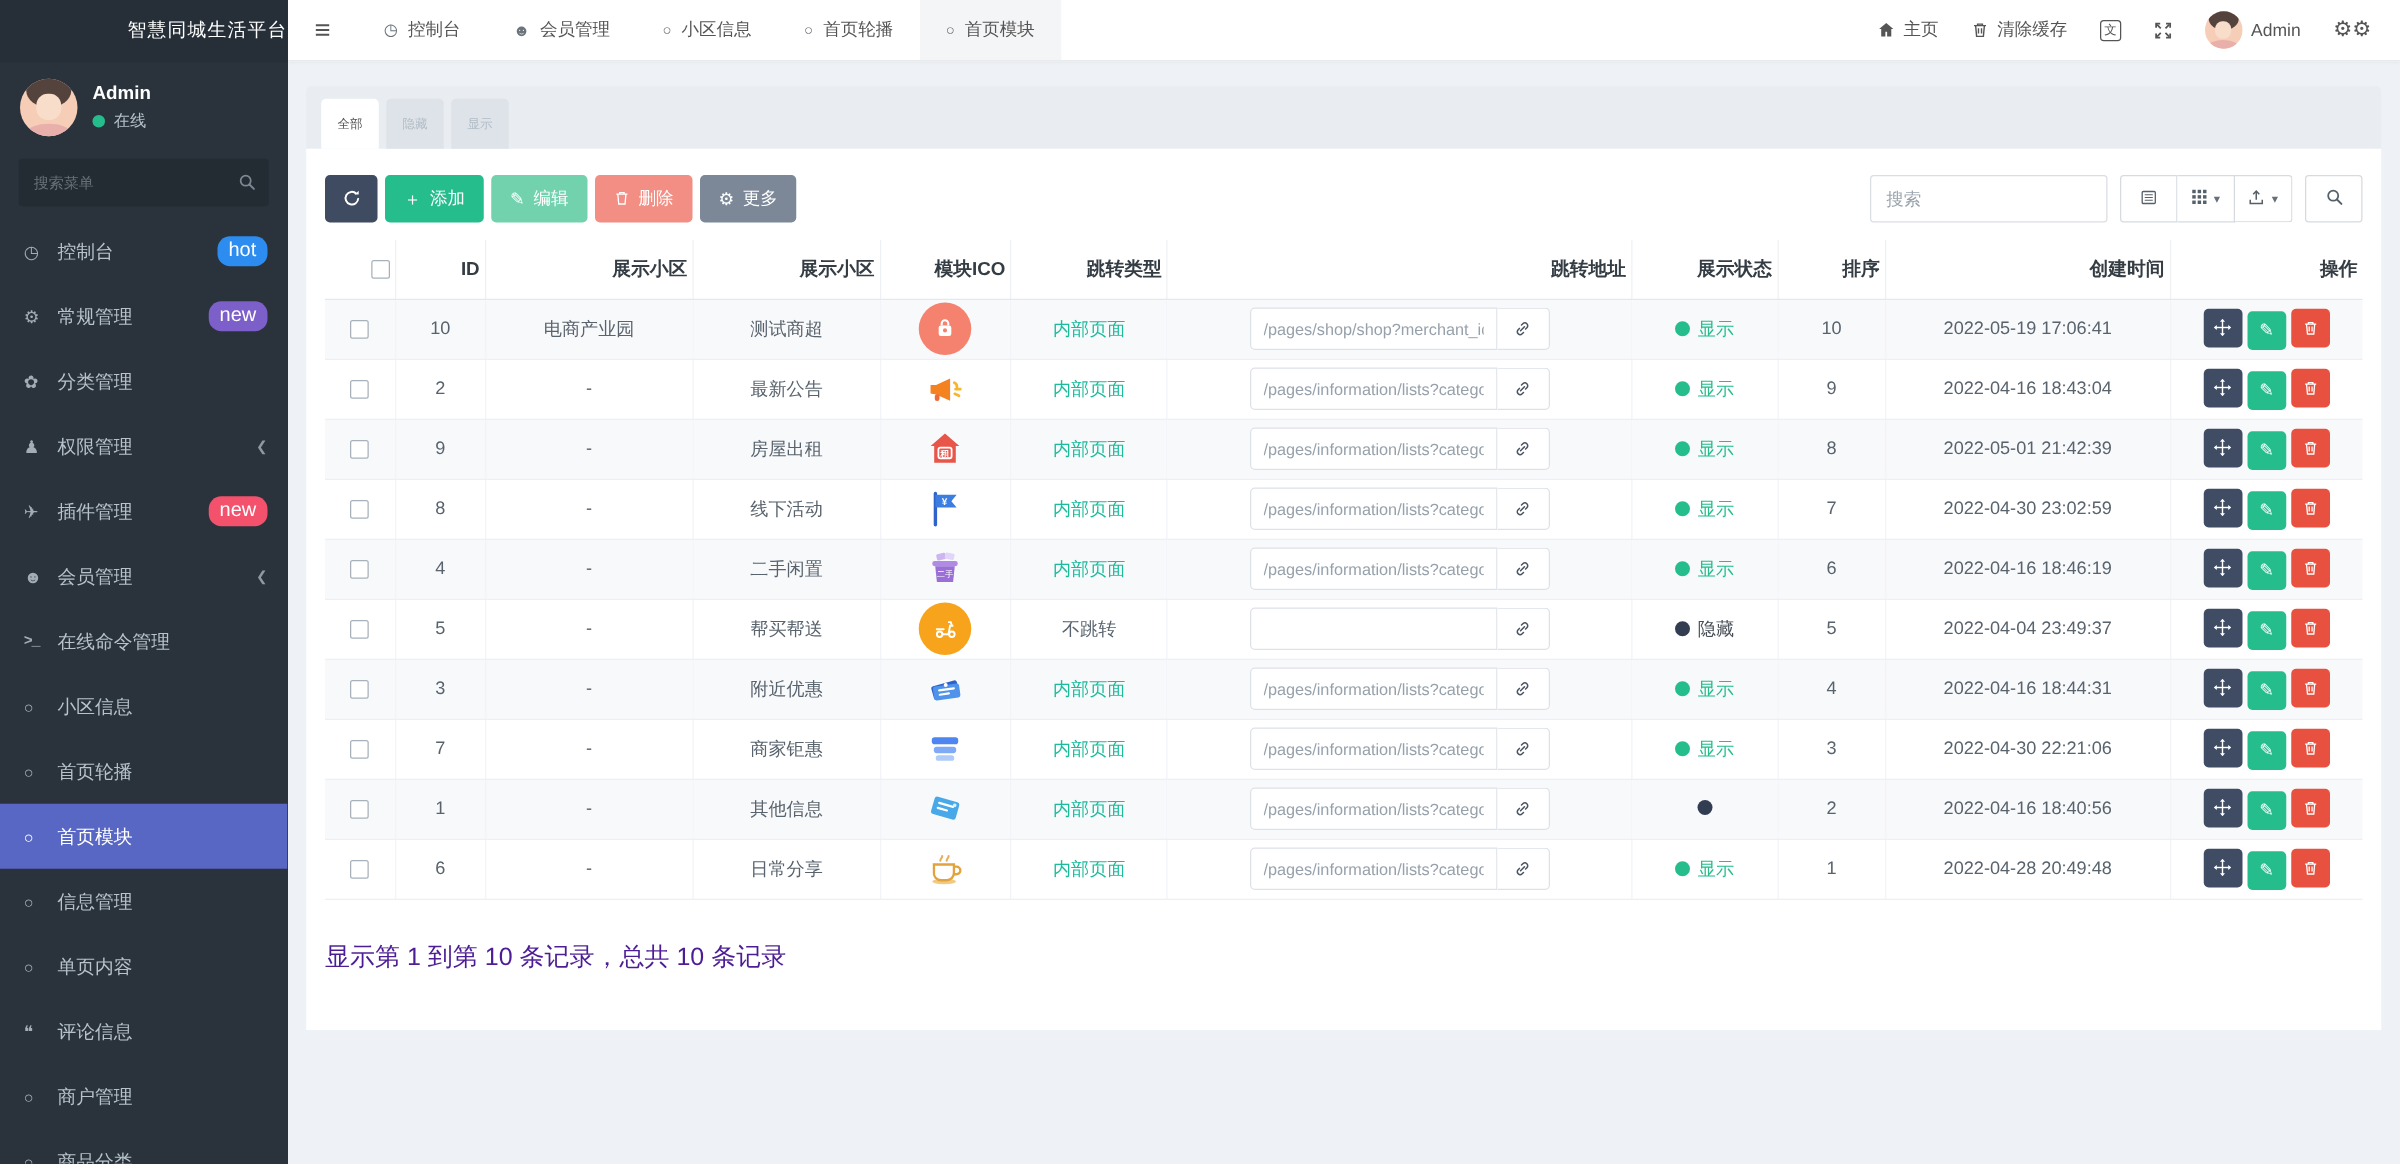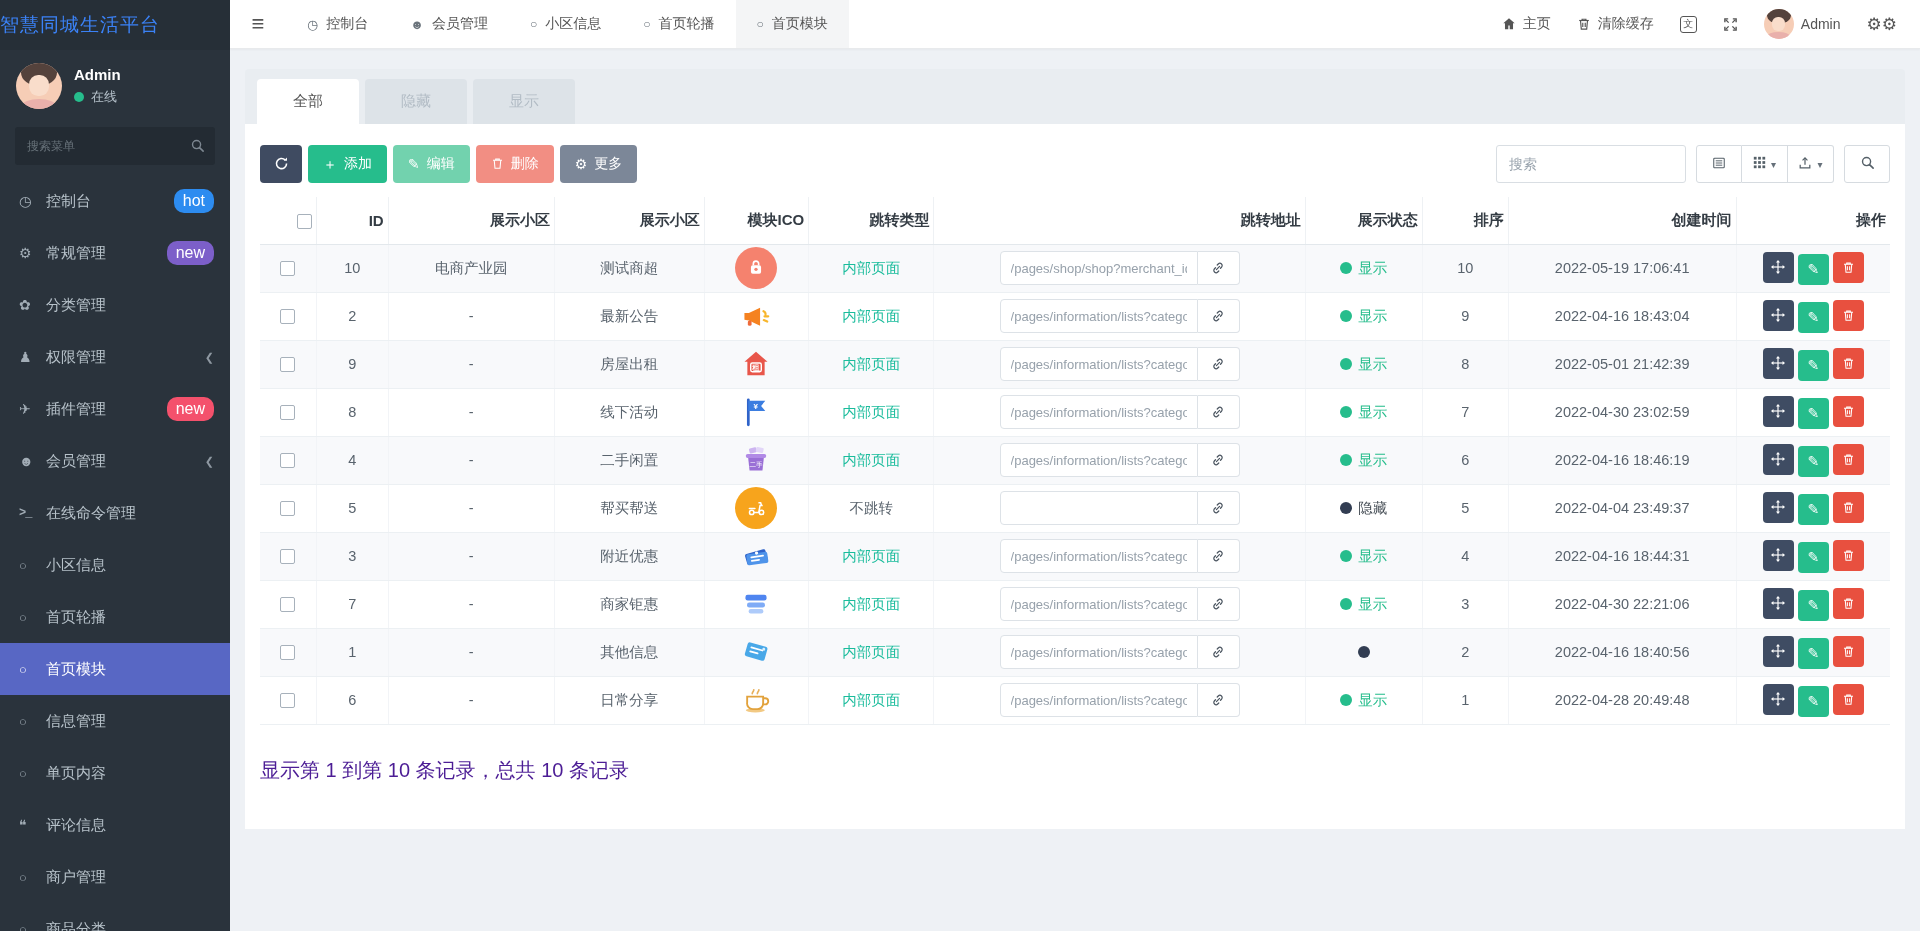--- a/index.html
+++ b/index.html
@@ -1,20 +1,20 @@
 <!DOCTYPE html>
 <html><head>
 <meta charset="utf-8">
 <style>
   *{box-sizing:border-box}
   html,body{margin:0;padding:0;width:1920px;height:931px;overflow:hidden;
     font-family:"Liberation Sans","DejaVu Sans",sans-serif;background:#eef1f5;color:#555}
   
   .sidebar{position:fixed;left:0;top:0;width:230px;height:931px;background:#2a333c;z-index:20;overflow:hidden}
-  .logo{height:50px;line-height:50px;text-align:left;color:#3b82f6;font-size:19px;background:#262f37;letter-spacing:1px;white-space:nowrap}
+  .logo{height:50px;line-height:50px;text-align:right;color:#ffffff;font-size:15px;background:#262f37;letter-spacing:1px;white-space:nowrap}
   .user-panel{display:flex;align-items:center;padding:13px 16px 10px}
   .avatar{position:relative;border-radius:50%;overflow:hidden;background:#f6cdb6;flex:none}
   .avatar.lg{width:46px;height:46px}
   .avatar.sm{width:30px;height:30px}
   .avatar::before{content:'';position:absolute;left:10%;top:-10%;width:80%;height:60%;background:#54423c;border-radius:50%}
   .avatar::after{content:'';position:absolute;left:28%;top:26%;width:44%;height:46%;background:#f9ddcb;border-radius:45%}
   .avatar .sh{position:absolute;bottom:-8%;left:12%;width:76%;height:30%;background:#e9b0ab;border-radius:50% 50% 0 0}
   .user-meta{margin-left:12px}
   .user-name{color:#fff;font-size:15px;font-weight:bold}
   .user-status{color:#b6c2cb;font-size:13px;margin-top:5px;display:flex;align-items:center;gap:7px}
@@ -41,21 +41,21 @@
   .t-item .t-ico.circle{font-size:12px;font-weight:bold}
   .t-item.active{background:#f4f5f6}
   .nav-right{margin-left:auto;display:flex;align-items:stretch;padding-right:10px}
   .nr-item{display:flex;align-items:center;gap:7px;padding:0 13px;color:#555;font-size:14px;cursor:pointer;white-space:nowrap}
   .nr-item svg{display:block}
   .lang-ico{display:inline-flex;align-items:center;justify-content:center;width:17px;height:17px;border:1.4px solid #555;border-radius:3px;font-size:10px;color:#555}
   .gears{font-size:17px;color:#555}
   
   .content{position:absolute;left:230px;top:49px;right:0;bottom:0;padding:20px 15px 0}
   .filter-tabs{background:#e9edf1;border-radius:4px 4px 0 0;padding:10px 12px 0;display:flex;gap:6px}
-  .ftab{padding:13px 36px;font-size:15px;border-radius:4px 4px 0 0;color:#555;cursor:pointer}
+  .ftab{padding:13px 13px;font-size:10px;border-radius:4px 4px 0 0;color:#555;cursor:pointer}
   .ftab.active{background:#fff}
   .ftab.disabled{background:#dde3e8;color:#b2bcc5}
   .panel-body{background:#fff;padding:15px 15px 45px;min-height:600px}
   .toolbar{display:flex;align-items:center;margin:6px 0 14px}
   .btn{height:38px;border:none;border-radius:4px;color:#fff;font-size:14px;display:inline-flex;align-items:center;gap:7px;padding:0 15px;margin-right:6px;cursor:pointer;font-family:inherit}
   .btn .bi{font-size:14px;line-height:1}
   .btn.dark{background:#3f4b61;width:42px;justify-content:center;padding:0}
   .btn.green{background:#26bd8c}
   .btn.green-light{background:#72d2ae}
   .btn.red-light{background:#f28e83}

